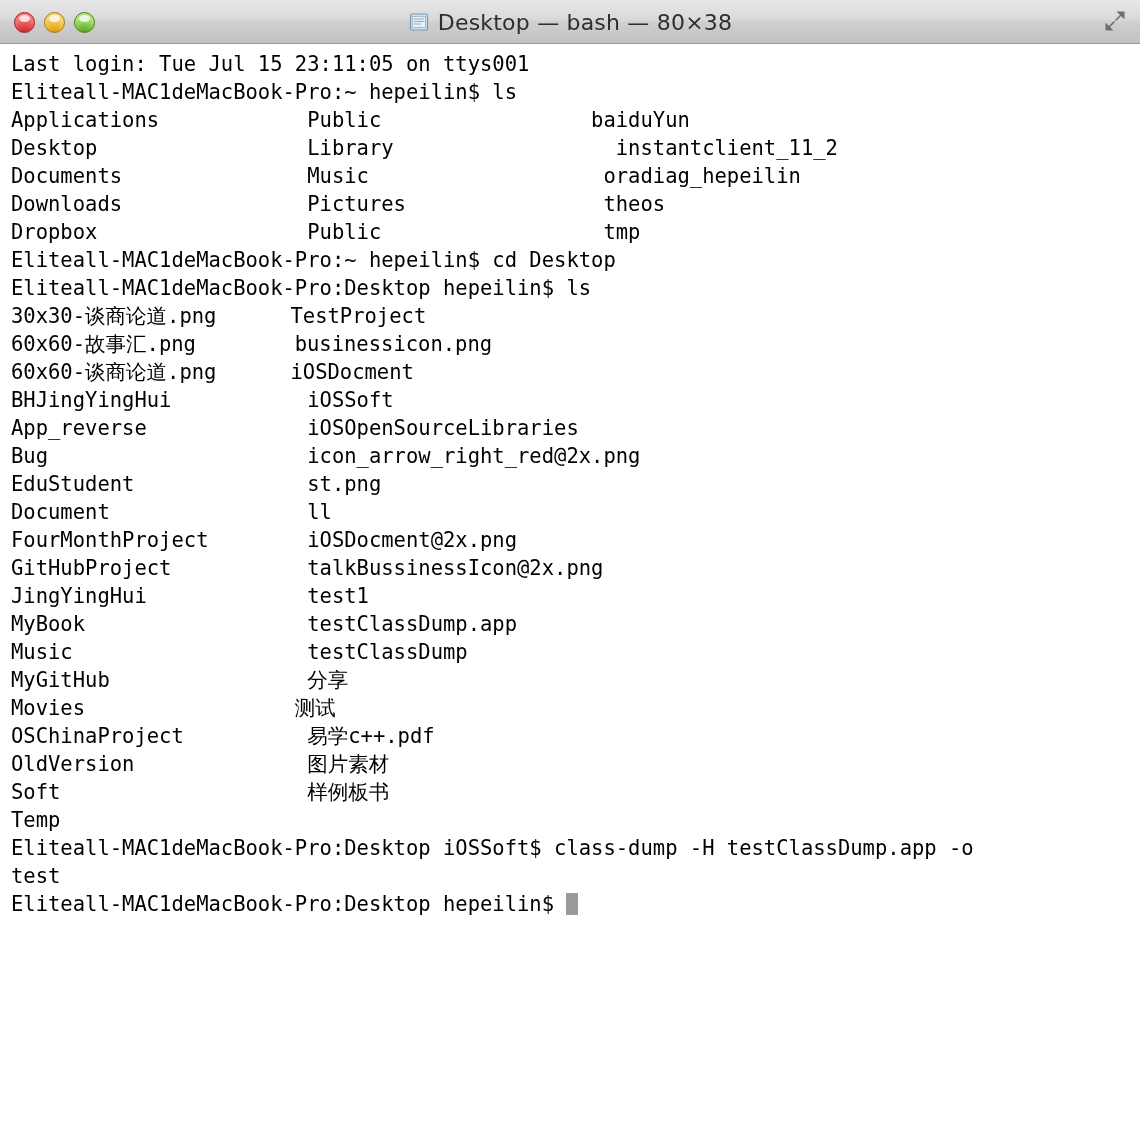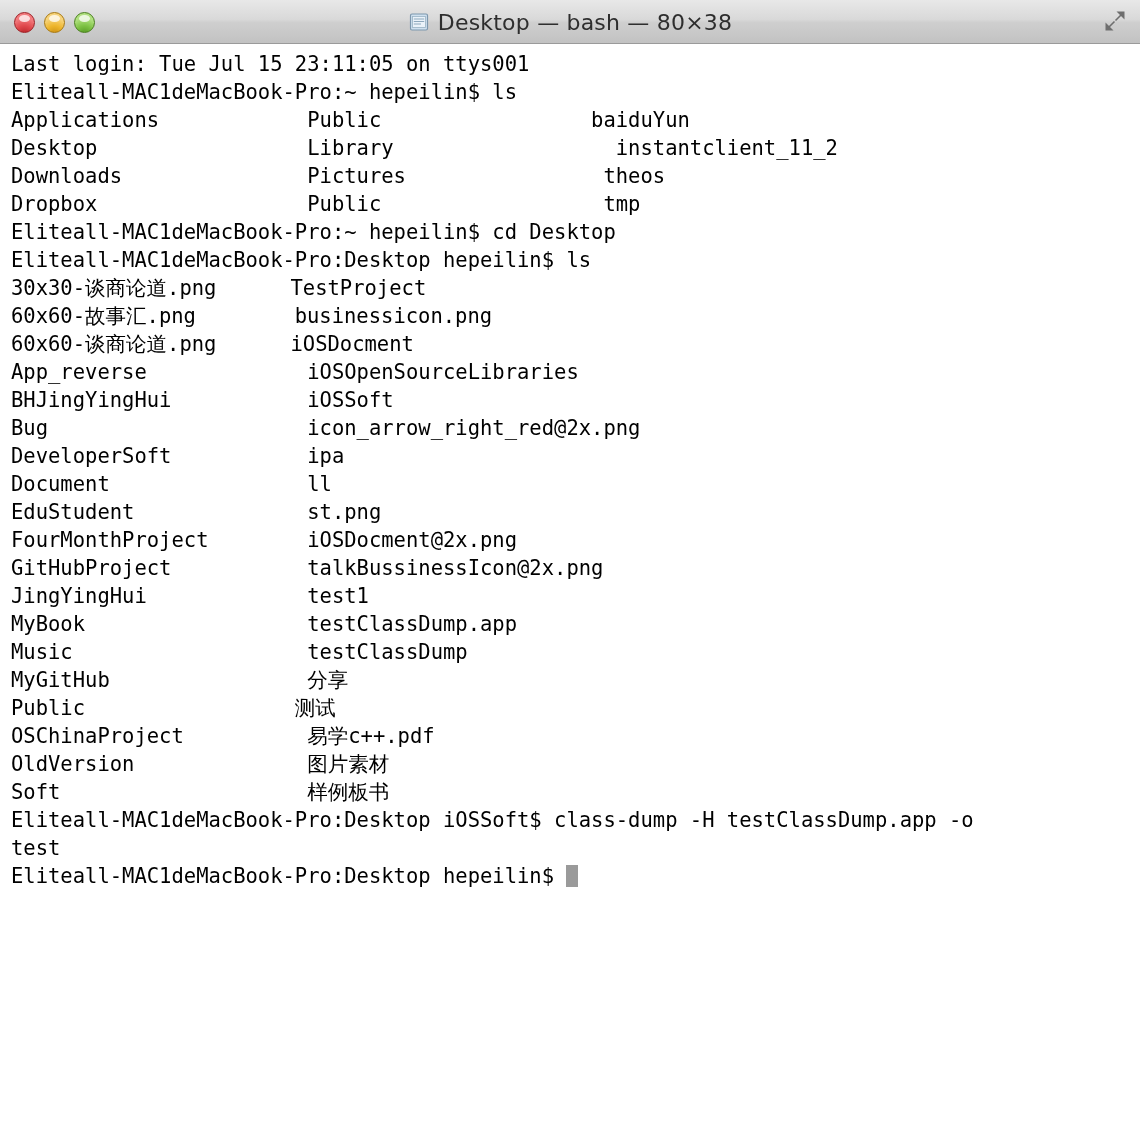--- a/index.html
+++ b/index.html
@@ -166,41 +166,42 @@
       <line x1="13.5" y1="12.5" x2="21" y2="5" stroke="#6e6e6e" stroke-width="1.6"></line>
       <line x1="12.5" y1="13.5" x2="5" y2="21" stroke="#6e6e6e" stroke-width="1.6"></line>
     </svg>
   </div>
 
   <div class="terminal" id="terminal-output">
       <div class="line">Last login: Tue Jul 15 23:11:05 on ttys001</div>
       <div class="line">Eliteall-MAC1deMacBook-Pro:~ hepeilin$ ls</div>
       <div class="line">Applications            Public                 baiduYun</div>
       <div class="line">Desktop                 Library                  instantclient_11_2</div>
+      <div class="line">Documents               Music                   oradiag_hepeilin</div>
       <div class="line">Downloads               Pictures                theos</div>
       <div class="line">Dropbox                 Public                  tmp</div>
       <div class="line">Eliteall-MAC1deMacBook-Pro:~ hepeilin$ cd Desktop</div>
       <div class="line">Eliteall-MAC1deMacBook-Pro:Desktop hepeilin$ ls</div>
       <div class="line">30x30-谈商论道.png      TestProject</div>
       <div class="line">60x60-故事汇.png        businessicon.png</div>
       <div class="line">60x60-谈商论道.png      iOSDocment</div>
+      <div class="line">BHJingYingHui           iOSSoft</div>
       <div class="line">App_reverse             iOSOpenSourceLibraries</div>
-      <div class="line">BHJingYingHui           iOSSoft</div>
       <div class="line">Bug                     icon_arrow_right_red@2x.png</div>
-      <div class="line">DeveloperSoft           ipa</div>
+      <div class="line">EduStudent              st.png</div>
       <div class="line">Document                ll</div>
-      <div class="line">EduStudent              st.png</div>
       <div class="line">FourMonthProject        iOSDocment@2x.png</div>
       <div class="line">GitHubProject           talkBussinessIcon@2x.png</div>
       <div class="line">JingYingHui             test1</div>
       <div class="line">MyBook                  testClassDump.app</div>
       <div class="line">Music                   testClassDump</div>
       <div class="line">MyGitHub                分享</div>
-      <div class="line">Public                 测试</div>
+      <div class="line">Movies                 测试</div>
       <div class="line">OSChinaProject          易学c++.pdf</div>
       <div class="line">OldVersion              图片素材</div>
       <div class="line">Soft                    样例板书</div>
+      <div class="line">Temp</div>
       <div class="line">Eliteall-MAC1deMacBook-Pro:Desktop iOSSoft$ class-dump -H testClassDump.app -o</div>
       <div class="line">test</div>
       <div class="line"><span>Eliteall-MAC1deMacBook-Pro:Desktop hepeilin$ </span><span class="cursor"></span></div>
     </div>
 
 </div>
 
 </body></html>

